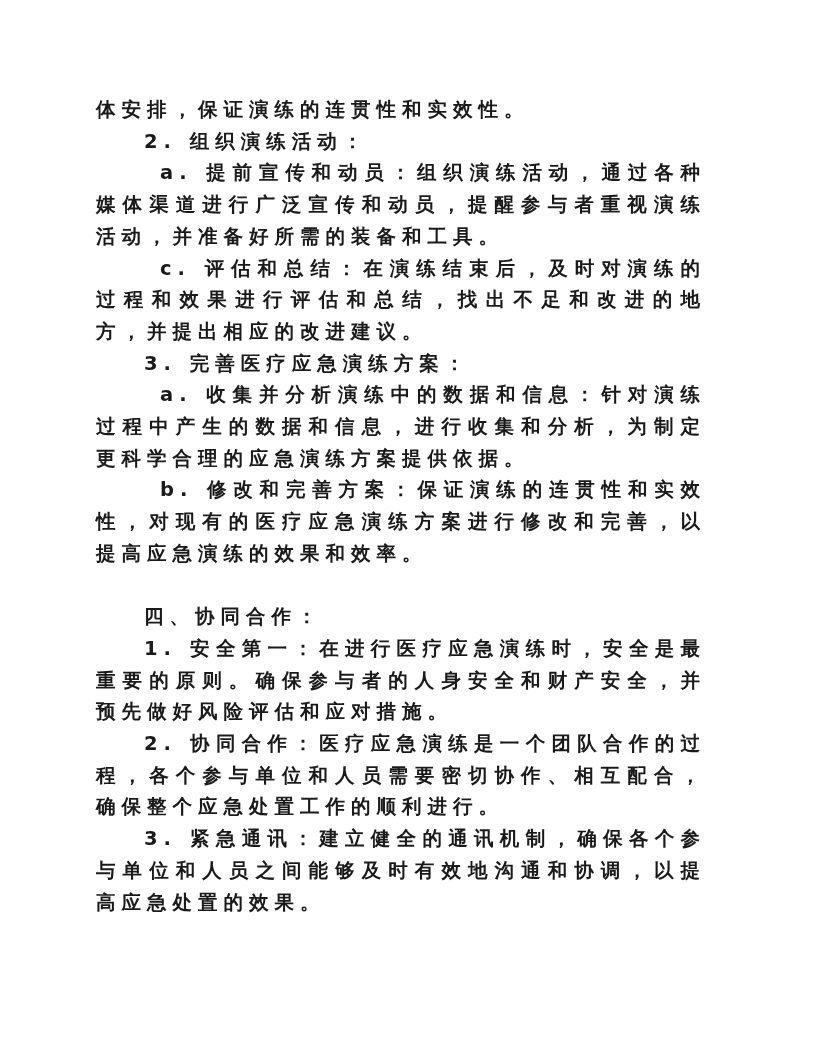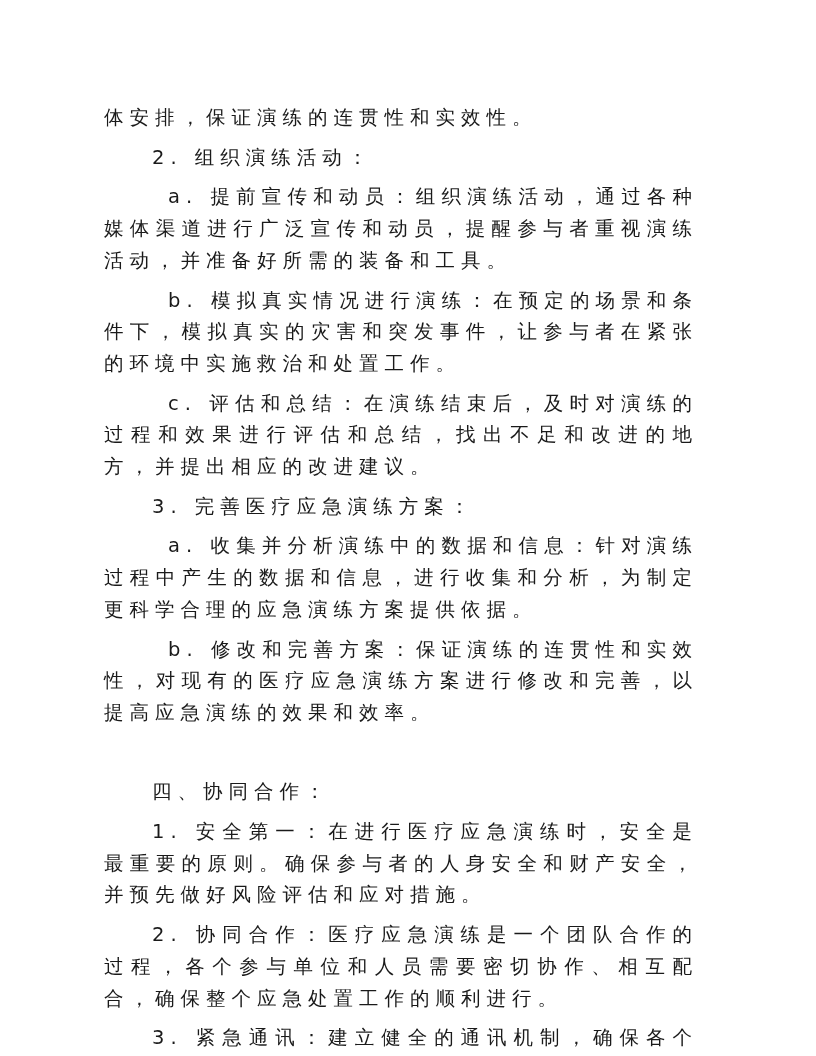--- a/index.html
+++ b/index.html
@@ -3,33 +3,32 @@
 <meta charset="utf-8">
 <style>
   html, body { margin: 0; padding: 0; background: #ffffff; }
   body { width: 816px; height: 1056px; position: relative; overflow: hidden; }
   .page {
     position: absolute; left: 96px; top: 94px; width: 610px;
     font-family: "DejaVu Sans", "Liberation Sans", sans-serif;
     font-size: 19.5px; line-height: 31.7px; color: #1a1a1a;
     letter-spacing: 6px;
   }
-  .page p { margin: 8px; text-align: justify; text-align-last: left; }
+  .page p { margin: 0; text-align: justify; text-align-last: left; font-weight: bold; }
   .ind2 { text-indent: 48px; }
   .ind3 { text-indent: 64px; }
   .blank { height: 31.7px; }
 </style>
 </head>
 <body>
 
 <div class="page">
   <p>体安排，保证演练的连贯性和实效性。</p>
   <p class="ind2">2. 组织演练活动：</p>
   <p class="ind3">a. 提前宣传和动员：组织演练活动，通过各种媒体渠道进行广泛宣传和动员，提醒参与者重视演练活动，并准备好所需的装备和工具。</p>
-  <p class="ind3">b. 模拟真实情况进行演练：在预定的场景和条件下，模拟真实的灾害和突发事件，让参与者在紧张的环境中实施救治和处置工作。</p>
   <p class="ind3">c. 评估和总结：在演练结束后，及时对演练的过程和效果进行评估和总结，找出不足和改进的地方，并提出相应的改进建议。</p>
   <p class="ind2">3. 完善医疗应急演练方案：</p>
   <p class="ind3">a. 收集并分析演练中的数据和信息：针对演练过程中产生的数据和信息，进行收集和分析，为制定更科学合理的应急演练方案提供依据。</p>
   <p class="ind3">b. 修改和完善方案：保证演练的连贯性和实效性，对现有的医疗应急演练方案进行修改和完善，以提高应急演练的效果和效率。</p>
   <div class="blank"></div>
   <p class="ind2">四、协同合作：</p>
   <p class="ind2">1. 安全第一：在进行医疗应急演练时，安全是最重要的原则。确保参与者的人身安全和财产安全，并预先做好风险评估和应对措施。</p>
   <p class="ind2">2. 协同合作：医疗应急演练是一个团队合作的过程，各个参与单位和人员需要密切协作、相互配合，确保整个应急处置工作的顺利进行。</p>
   <p class="ind2">3. 紧急通讯：建立健全的通讯机制，确保各个参与单位和人员之间能够及时有效地沟通和协调，以提高应急处置的效果。</p>
 

